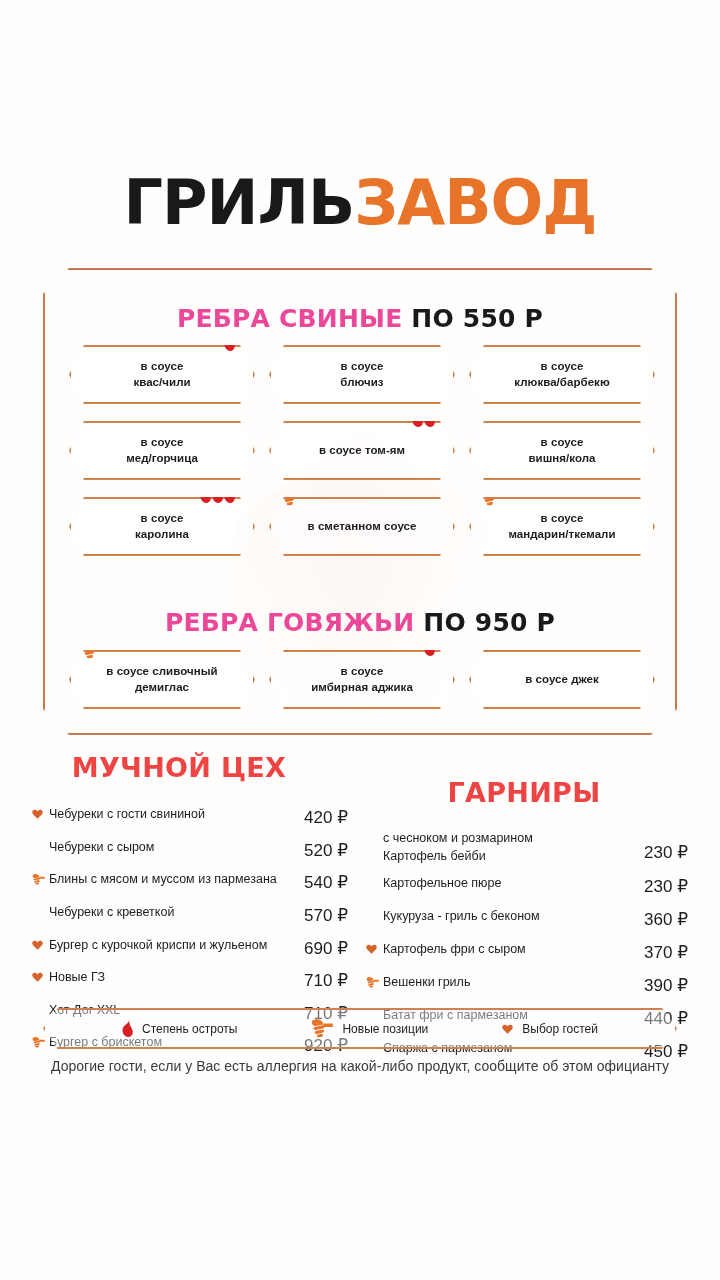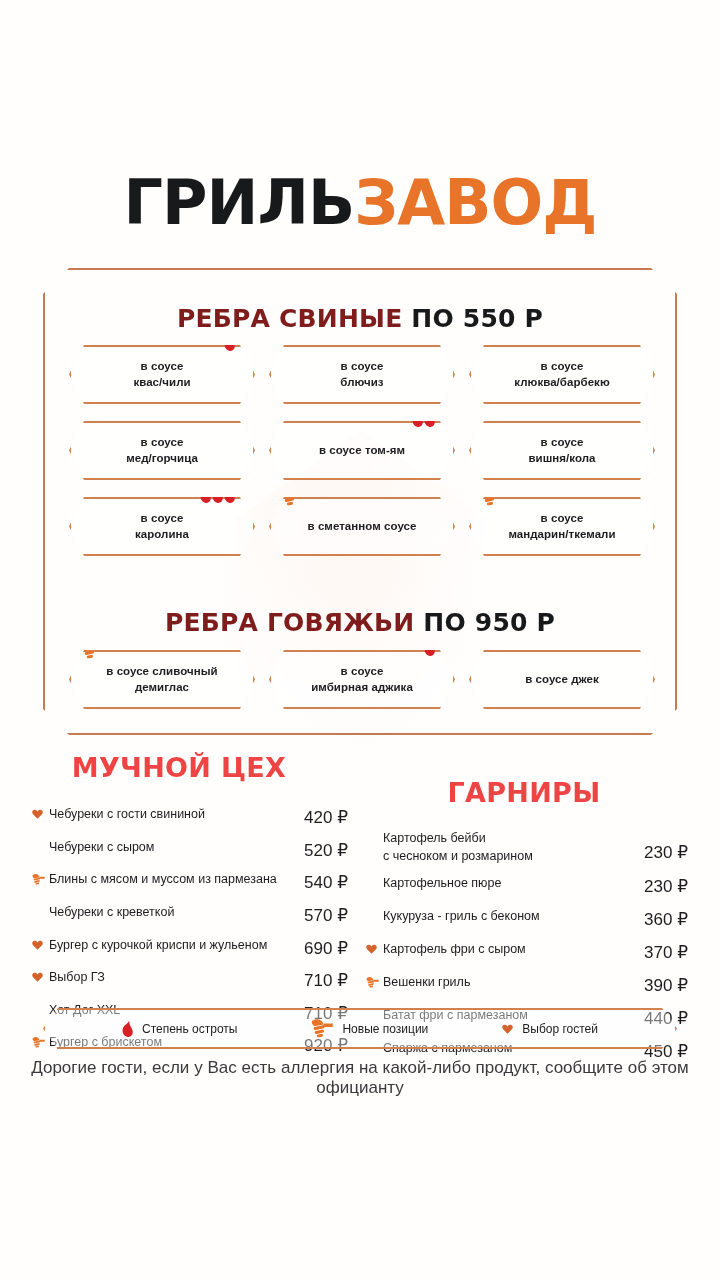--- a/index.html
+++ b/index.html
@@ -67,21 +67,21 @@
   }
 
   .sec-title {
     text-align: center;
     font-family: "DejaVu Sans", "Liberation Sans", sans-serif;
     font-weight: 900;
     font-size: 25px;
     letter-spacing: 0.2px;
     white-space: nowrap;
   }
-  .sec-title .o { color: #7f1d1d; }
+  .sec-title .o { color: #ec4899; }
   .sec-title .k { color: #18191b; }
 
   .ribs-title-pork { position: absolute; left: 0; top: 34px; width: 100%; }
   .ribs-title-beef { position: absolute; left: 0; top: 338px; width: 100%; }
 
   
   .hex-row {
     position: absolute;
     left: 24px;
     width: 586px;
@@ -207,21 +207,21 @@
     color: #1d1d1f;
   }
   .legend-item .ic { display: flex; align-items: center; }
 
   .footnote {
     position: absolute;
     top: 1058px;
     left: 0;
     width: 720px;
     text-align: center;
-    font-size: 17px;
+    font-size: 14px;
     color: #3a3a3c;
     letter-spacing: 0.02px;
   }
 </style>
 </head>
 <body>
 
 <div class="watermark"></div>
 
 <div class="page">
@@ -441,21 +441,21 @@
             </div>
             <div class="mi-price">690 ₽</div>
           </div>
           <div class="menu-item">
             <div class="mi-mark">
               <svg viewBox="0 0 12 11" class="heart-sm">
                 <path d="M6 10.6 1.1 5.7C-.3 4.3 .0 2.0 1.7 1.1 3.0 .4 4.6 .8 5.4 1.9L6 2.7 6.6 1.9C7.4 .8 9.0 .4 10.3 1.1c1.7 .9 2.0 3.2 .6 4.6Z" fill="#d4622a"></path>
               </svg>
             </div>
             <div class="mi-name">
-              <span class="ln">Выбор ГЗ</span>
+              <span class="ln">Новые ГЗ</span>
             </div>
             <div class="mi-price">710 ₽</div>
           </div>
           <div class="menu-item">
             <div class="mi-mark"></div>
             <div class="mi-name">
               <span class="ln">Хот Дог XXL</span>
             </div>
             <div class="mi-price">710 ₽</div>
           </div>
@@ -477,22 +477,22 @@
             <div class="mi-price">920 ₽</div>
           </div>
         </div>
     </div>
     <div class="col-right">
       <div class="col-head">ГАРНИРЫ</div>
       <div>
           <div class="menu-item">
             <div class="mi-mark"></div>
             <div class="mi-name">
+              <span class="ln">с чесноком и розмарином</span>
               <span class="ln">Картофель бейби</span>
-              <span class="ln">с чесноком и розмарином</span>
             </div>
             <div class="mi-price">230 ₽</div>
           </div>
           <div class="menu-item">
             <div class="mi-mark"></div>
             <div class="mi-name">
               <span class="ln">Картофельное пюре</span>
             </div>
             <div class="mi-price">230 ₽</div>
           </div>

